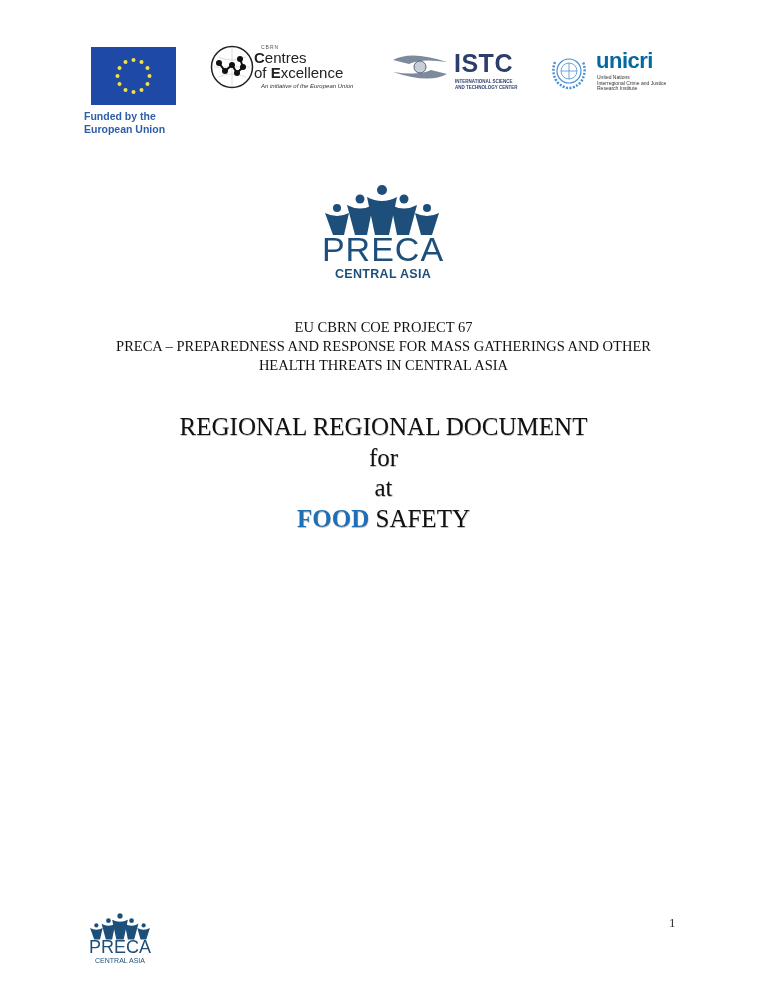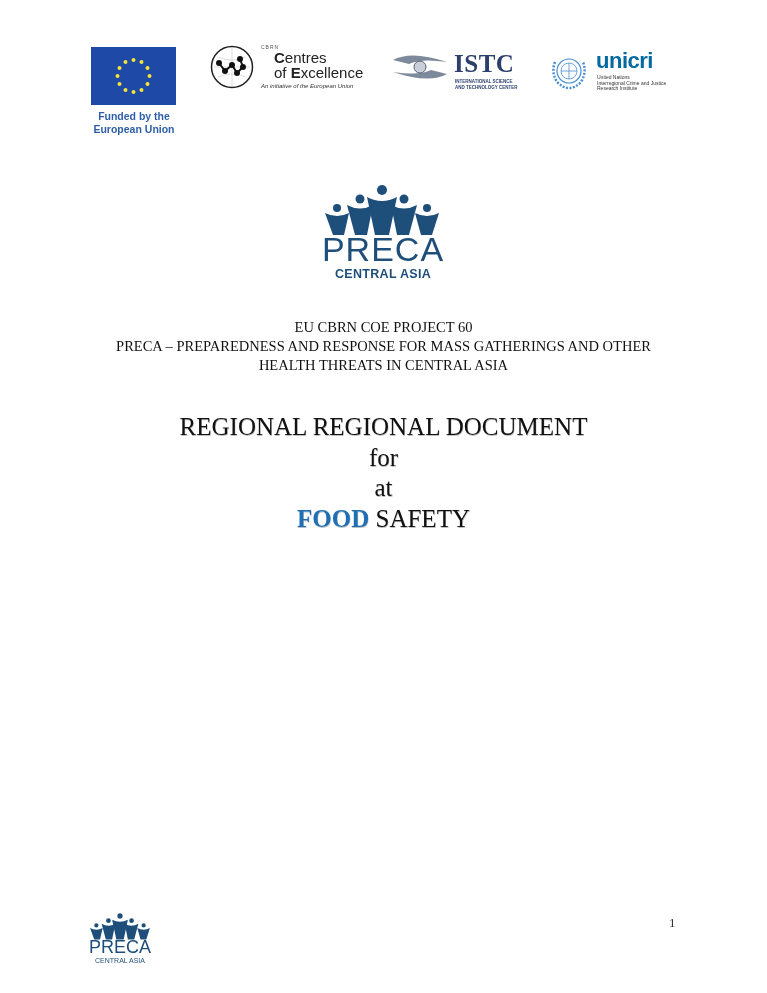--- a/index.html
+++ b/index.html
@@ -6,39 +6,39 @@
     body {
       width: 767px; height: 993px; position: relative; overflow: hidden;
       font-family: "Liberation Serif", serif; color: #111;
     }
     .abs { position: absolute; }
 
     
     .eu-flag { left: 91px; top: 47px; width: 85px; height: 58px; background: #1f49a6; }
     .eu-flag svg { width: 100%; height: 100%; display: block; }
     .eu-caption {
-      left: 84px; top: 110px; width: 100px; text-align: center;
+      left: 84px; top: 110px; width: 100px; 
       font-family: "Liberation Sans", sans-serif; font-weight: bold;
       font-size: 10.5px; line-height: 13px; color: #2e5ea8;
     }
 
     
     .coe-icon { left: 210px; top: 45px; width: 44px; height: 44px; }
     .coe-small { left: 261px; top: 44px; font-family: "Liberation Sans", sans-serif; font-size: 5px; letter-spacing: 1px; color: #555; }
     .coe-title {
-      left: 274px; top: 50px; font-family: "Liberation Sans", sans-serif;
+      left: 254px; top: 50px; font-family: "Liberation Sans", sans-serif;
       font-size: 15px; line-height: 15px; color: #222;
     }
     .coe-title b { font-weight: bold; }
     .coe-sub { left: 261px; top: 83px; font-family: "Liberation Sans", sans-serif; font-style: italic; font-size: 6px; color: #333; }
 
     
     .istc-icon { left: 391px; top: 52px; width: 58px; height: 30px; }
     .istc-title {
-      left: 454px; top: 51px; font-family: Liberation Serif, serif;
+      left: 454px; top: 51px; font-family: Liberation Sans, sans-serif;
       font-weight: bold; font-size: 25px; line-height: 25px; color: #2c3e6b; letter-spacing: 0.5px;
     }
     .istc-sub {
       left: 455px; top: 79px; font-family: "Liberation Sans", sans-serif;
       font-weight: bold; font-size: 4.5px; line-height: 6px; color: #2c3e6b;
     }
 
     
     .un-emblem { left: 549px; top: 52px; width: 40px; height: 38px; }
     .unicri-title {
@@ -170,21 +170,21 @@
     <circle cx="14" cy="23" r="4"></circle>
     <path d="M2 28 Q14 34 26 28 L21 50 H10 Z"></path>
     <circle cx="104" cy="23" r="4"></circle>
     <path d="M92 28 Q104 34 116 28 L109 50 H98 Z"></path>
   </g>
 </svg>
 <div class="abs preca-word">PRECA</div>
 <div class="abs preca-region">CENTRAL ASIA</div>
 
 <div class="abs project-block">
-  <div>EU CBRN COE PROJECT 60</div>
+  <div>EU CBRN COE PROJECT 67</div>
   <div>PRECA – PREPAREDNESS AND RESPONSE FOR MASS GATHERINGS AND OTHER</div>
   <div>HEALTH THREATS IN CENTRAL ASIA</div>
 </div>
 
 <div class="abs title-block">
   <div>REGIONAL REGIONAL DOCUMENT</div>
   <div>for</div>
   <div>at</div>
   <div><span class="food">FOOD</span><span> SAFETY</span></div>
 </div>

